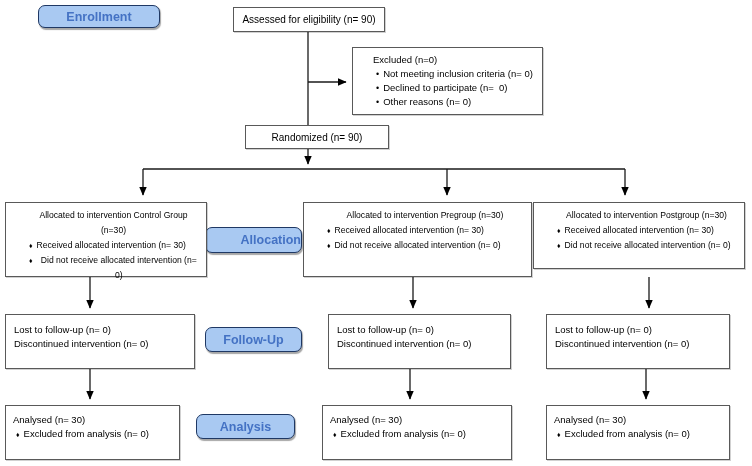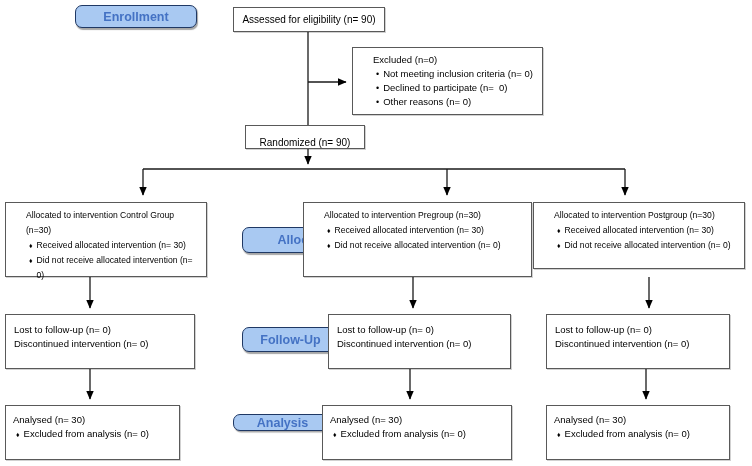--- a/index.html
+++ b/index.html
@@ -15,36 +15,35 @@
     font-family:"Liberation Sans",sans-serif;color:#000;overflow:hidden;
   }
   .flow-box{
     position:absolute;background:#fff;border:1.5px solid var(--box-border);
     box-sizing:border-box;box-shadow:1px 1px 0 rgba(0,0,0,0.18);
   }
   .centered{display:flex;align-items:center;justify-content:center;text-align:center;}
   .txt{white-space:pre-wrap;}
   .top-size{font-size:10px;}
   .mid-size{font-size:9.5px;}
-  .alloc-size{font-size:8.6px;}
+  .alloc-size{font-size:8.6px;text-align:center;}
   .pad{padding:5px 5px 4px 20px;}
   .line{line-height:14px;}
   .alloc .line{line-height:15px;}
   .bullet-line{display:flex;align-items:baseline;padding-left:3px;}
   .bullet{margin-right:4px;flex:0 0 auto;}
   .bullet.diamond{font-size:7px;}
   .bullet.round{font-size:9px;}
   .gap{}
   .stage-label{
     position:absolute;background:var(--label-fill);border:1.6px solid var(--label-border);
     border-radius:7px;box-sizing:border-box;color:var(--label-text);
     font-weight:bold;font-size:12.5px;
     display:flex;align-items:center;justify-content:center;
     box-shadow:1px 1.5px 1px rgba(0,0,0,0.35);
-    margin-left:37px;
   }
   #connectors{position:absolute;left:0;top:0;pointer-events:none;}
 </style>
 </head>
 <body>
 
 <div id="canvas">
 
   <svg id="connectors" width="752" height="466">
     <defs>
@@ -71,21 +70,21 @@
 
   <div class="stage-label" style="left:38px;top:5px;width:122px;height:23px;">
       <span class="txt">Enrollment</span>
     </div>
   <div class="stage-label" style="left:205px;top:227px;width:97px;height:26px;justify-content:flex-end;">
       <span class="txt">Allocation</span>
     </div>
   <div class="stage-label" style="left:205px;top:327px;width:97px;height:25px;">
       <span class="txt">Follow-Up</span>
     </div>
-  <div class="stage-label" style="left:196px;top:414px;width:99px;height:17px;">
+  <div class="stage-label" style="left:196px;top:414px;width:99px;height:25px;">
       <span class="txt">Analysis</span>
     </div>
 
   <div class="flow-box centered top-size" style="left:233px;top:7px;width:152px;height:25px;">
     <span class="txt">Assessed for eligibility (n= 90)</span>
   </div>
 
   <div class="flow-box mid-size pad" style="left:352px;top:47px;width:191px;height:68px;">
     <div class="line txt">Excluded (n=0)</div>
     <div class="line bullet-line">
@@ -95,21 +94,21 @@
     <div class="line bullet-line">
         <span class="bullet round">•</span>
         <span class="txt">Declined to participate (n=  0)</span>
       </div>
     <div class="line bullet-line">
         <span class="bullet round">•</span>
         <span class="txt">Other reasons (n= 0)</span>
       </div>
   </div>
 
-  <div class="flow-box centered top-size" style="left:245px;top:125px;width:120px;height:24px;align-items:flex-end;">
+  <div class="flow-box centered top-size" style="left:245px;top:125px;width:144px;height:24px;">
     <span class="txt">Randomized (n= 90)</span>
   </div>
 
   <div class="flow-box alloc alloc-size pad" style="left:5px;top:202px;width:202px;height:75px;">
     <div class="line txt">Allocated to intervention Control Group (n=30)</div>
     <div class="line bullet-line">
         <span class="bullet diamond">♦</span>
         <span class="txt">Received allocated intervention (n= 30)</span>
       </div>
     <div class="line bullet-line">

